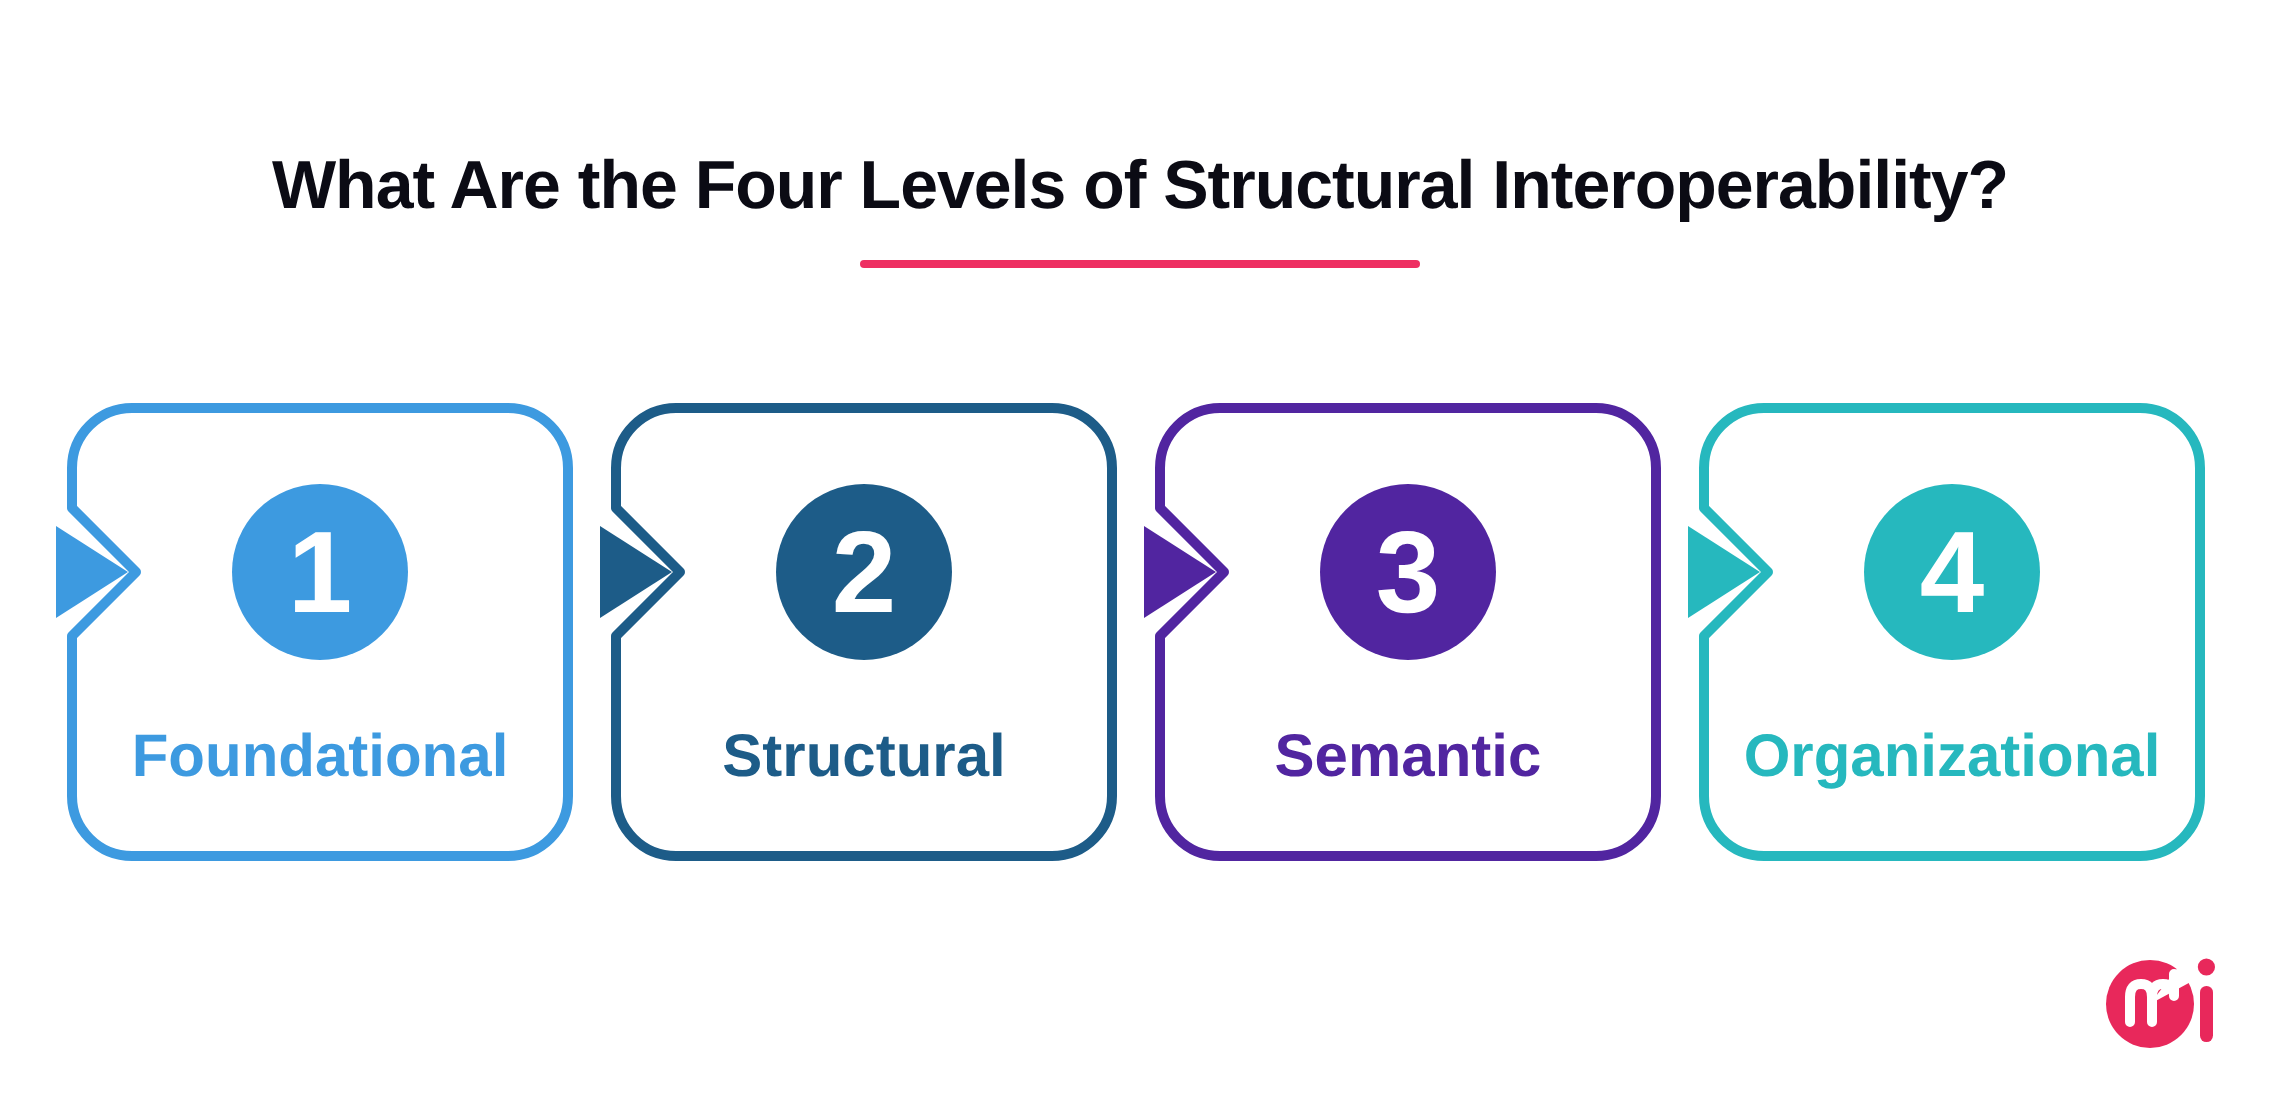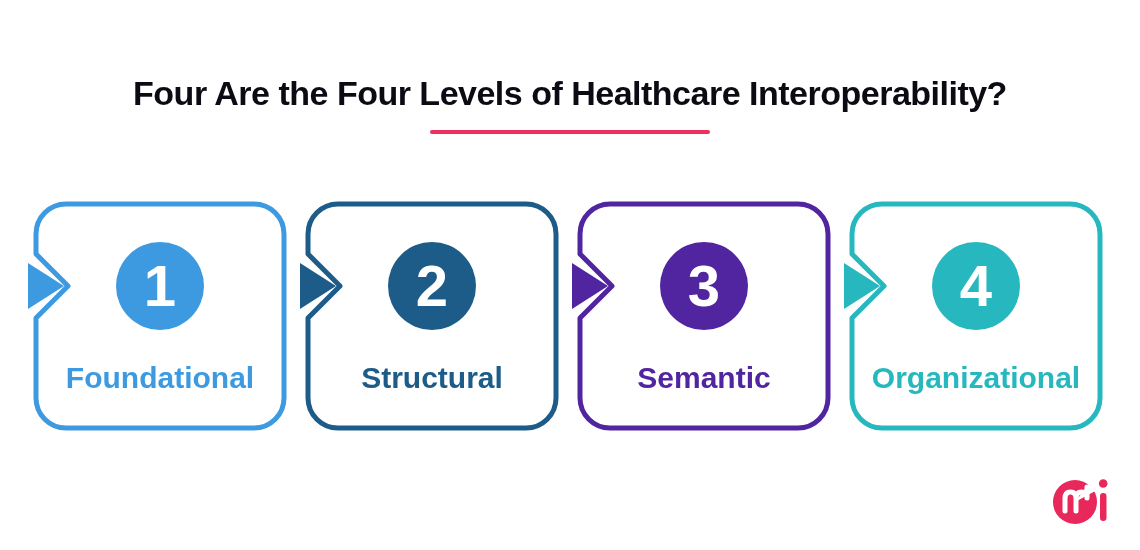--- a/index.html
+++ b/index.html
@@ -46,21 +46,21 @@
     right:30px;bottom:24px;
     width:58px;height:50px;
   }
   .logo svg{display:block;width:100%;height:100%;}
 </style>
 </head>
 <body>
 
 <div class="canvas">
 
-  <h1 class="title" style="color: rgb(11, 11, 20);">Four Are the Four Levels of Healthcare Interoperability?</h1>
+  <h1 class="title" style="color: rgb(11, 11, 20);">What Are the Four Levels of Structural Interoperability?</h1>
   <div class="title-underline" style="background: rgb(238, 47, 98);"></div>
 
   <div class="levels-row">
   <div class="card" style="color: rgb(61, 154, 224);">
     <svg viewBox="0 0 272 242">
       <path d="M 42 8 L 230 8 A 30 30 0 0 1 260 38 L 260 202 A 30 30 0 0 1 230 232 L 42 232 A 30 30 0 0 1 12 202 L 12 122 L 44 90 L 12 58 L 12 38 A 30 30 0 0 1 42 8 Z" fill="#ffffff" stroke="currentColor" stroke-width="5" stroke-linejoin="round"></path>
       <path d="M 4 67 L 4 113 L 40 90 Z" fill="currentColor"></path>
       <circle cx="136" cy="90" r="44" fill="currentColor"></circle>
       <text x="136" y="110" text-anchor="middle" font-size="58" font-weight="700" fill="#ffffff">1</text>
       <text x="136" y="192" text-anchor="middle" font-size="30" font-weight="700" fill="currentColor">Foundational</text>

